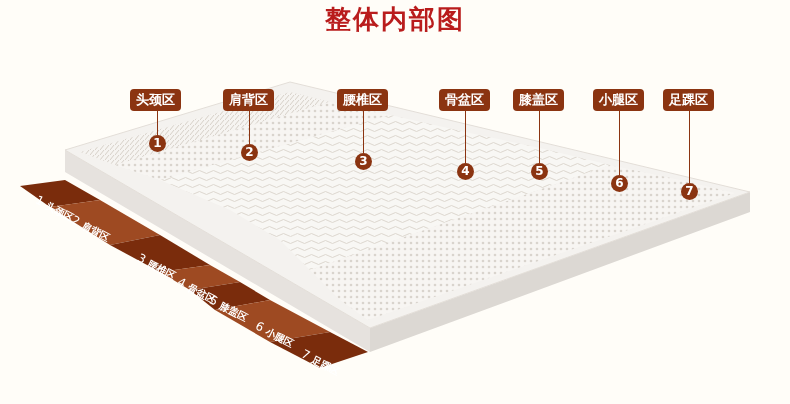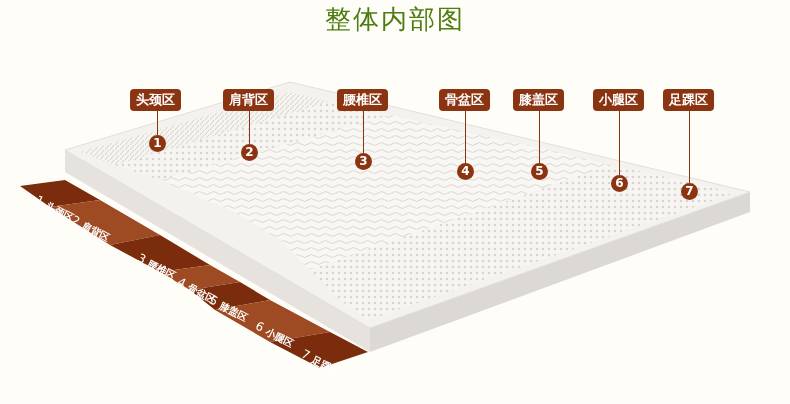--- a/index.html
+++ b/index.html
@@ -4,22 +4,22 @@
 <style>
   html, body { margin: 0; padding: 0; }
   body {
     width: 790px; height: 404px; overflow: hidden;
     background: #fffdf8;
     font-family: "DejaVu Sans", "Liberation Sans", sans-serif;
     position: relative;
   }
   .title {
     position: absolute; left: 0; width: 790px; top: 2px;
-    text-align: center; font-size: 26px; font-weight: normal;
-    color: #4d7c0f; letter-spacing: 2px;
+    text-align: center; font-size: 26px; font-weight: bold;
+    color: #b91c1c; letter-spacing: 2px;
   }
   .stage { position: absolute; left: 0; top: 0; width: 626px; height: 404px; }
   .label-box {
     position: absolute; height: 22px; line-height: 22px;
     padding: 0 6px; background: #8b3411; color: #fff;
     font-size: 13px; font-weight: bold; border-radius: 4px;
     white-space: nowrap;
   }
   .leader { position: absolute; width: 1px; background: #8b3411; }
   .num-dot {

